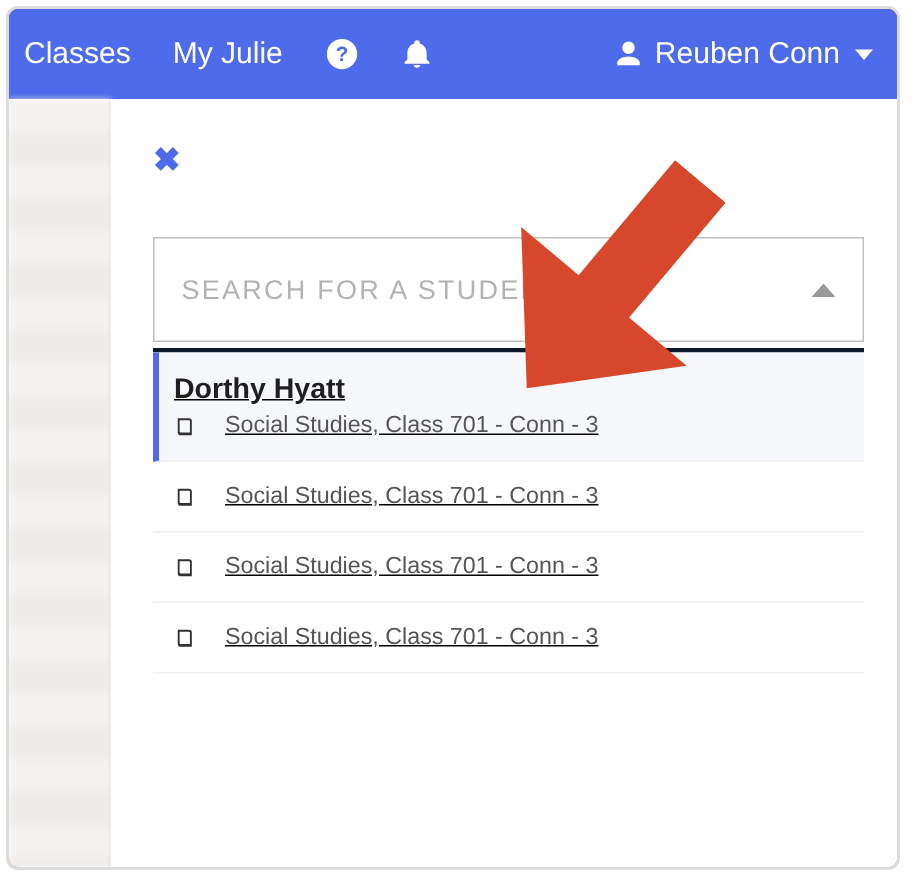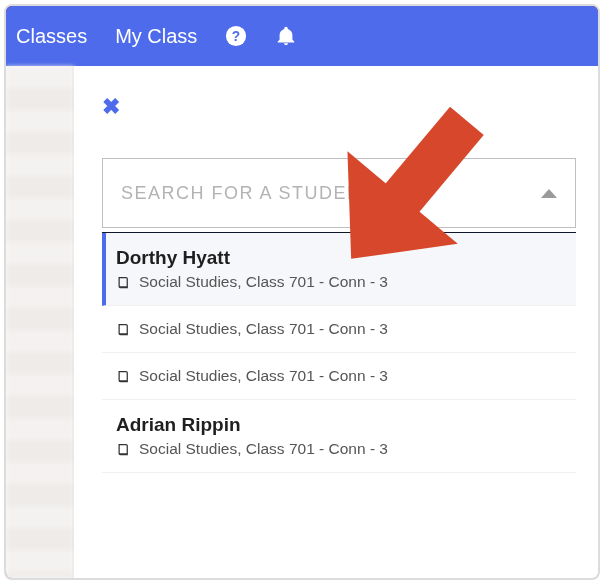--- a/index.html
+++ b/index.html
@@ -105,71 +105,81 @@
     letter-spacing: 1.5px;
     text-transform: uppercase;
   }
   .dropdown-arrow {
     width: 0; height: 0;
     border-left: 8px solid transparent;
     border-right: 8px solid transparent;
     border-bottom: 9px solid #9a9a9a;
   }
   .results {
-    border-top: 1px solid #0f172a;
+    border-top: 3px solid #0f172a;
+    text-decoration: underline;
   }
   .result {
     padding: 14px 10px 14px 14px;
     border-bottom: 1px solid #f0f0f0;
     cursor: pointer;
     position: relative;
   }
   .result.active {
     background: #f6f7fb;
     border-left: 4px solid #4d6bea;
     padding-left: 10px;
   }
   .result-name {
     font-size: 19px;
     font-weight: 700;
     color: #1f1f1f;
     margin-bottom: 4px;
   }
   .result-sub {
-    display: flex; align-items: center; gap: 8px;
+    display: flex; align-items: center; gap: 19px;
     color: #555;
     font-size: 15.5px;
   }
   .book-icon svg { display: block; }
   .annotation-arrow {
     position: absolute;
     left: 275px; top: 73px;
     pointer-events: none;
   }
 </style>
 </head>
 <body>
 
 <div class="frame">
 
   <div class="navbar">
     <span class="nav-link">Classes</span>
-    <span class="nav-link">My Class</span>
+    <span class="nav-link">My Julie</span>
     <span class="nav-icon">
       <svg width="22" height="22" viewBox="0 0 24 24">
           <circle cx="12" cy="12" r="11" fill="#fff"></circle>
           <text x="12" y="17" text-anchor="middle" font-size="15" font-weight="700" fill="#4d6bea" font-family="Arial">?</text>
         </svg>
     </span>
     <span class="nav-icon">
       <svg width="22" height="24" viewBox="0 0 24 24">
           <path fill="#fff" d="M12 2a2 2 0 0 0-2 2v.3C7.2 5.2 5 7.9 5 11v5l-2 2v1h18v-1l-2-2v-5c0-3.1-2.2-5.8-5-6.7V4a2 2 0 0 0-2-2zm0 20a2.5 2.5 0 0 0 2.45-2h-4.9A2.5 2.5 0 0 0 12 22z"></path>
         </svg>
     </span>
     <span class="nav-spacer"></span>
+    <div class="nav-user">
+      <span class="nav-icon">
+        <svg width="20" height="20" viewBox="0 0 24 24">
+            <path fill="#fff" d="M12 12a5 5 0 1 0 0-10 5 5 0 0 0 0 10zm0 2c-4.4 0-9 2.2-9 5v2h18v-2c0-2.8-4.6-5-9-5z"></path>
+          </svg>
+      </span>
+      <span>Reuben Conn</span>
+      <span class="caret-down"></span>
+    </div>
   </div>
 
   <div class="content-area">
     <div class="blur-col"></div>
 
     <div class="modal">
       <div class="modal-header">
         <span class="close-x">✖</span>
       </div>
 
@@ -204,21 +214,20 @@
           <div class="result-sub">
             <span class="book-icon">
                 <svg width="15" height="15" viewBox="0 0 24 24">
                   <path fill="#333" d="M4 3h12a3 3 0 0 1 3 3v15H7a3 3 0 0 1-3-3V3zm2 2v12a1 1 0 0 0 1 1h10V6a1 1 0 0 0-1-1H6z"></path>
                 </svg>
               </span>
             <span>Social Studies, Class 701 - Conn - 3</span>
           </div>
         </div>
         <div class="result">
-          <div class="result-name">Adrian Rippin</div>
           <div class="result-sub">
             <span class="book-icon">
                 <svg width="15" height="15" viewBox="0 0 24 24">
                   <path fill="#333" d="M4 3h12a3 3 0 0 1 3 3v15H7a3 3 0 0 1-3-3V3zm2 2v12a1 1 0 0 0 1 1h10V6a1 1 0 0 0-1-1H6z"></path>
                 </svg>
               </span>
             <span>Social Studies, Class 701 - Conn - 3</span>
           </div>
         </div>
       </div>

